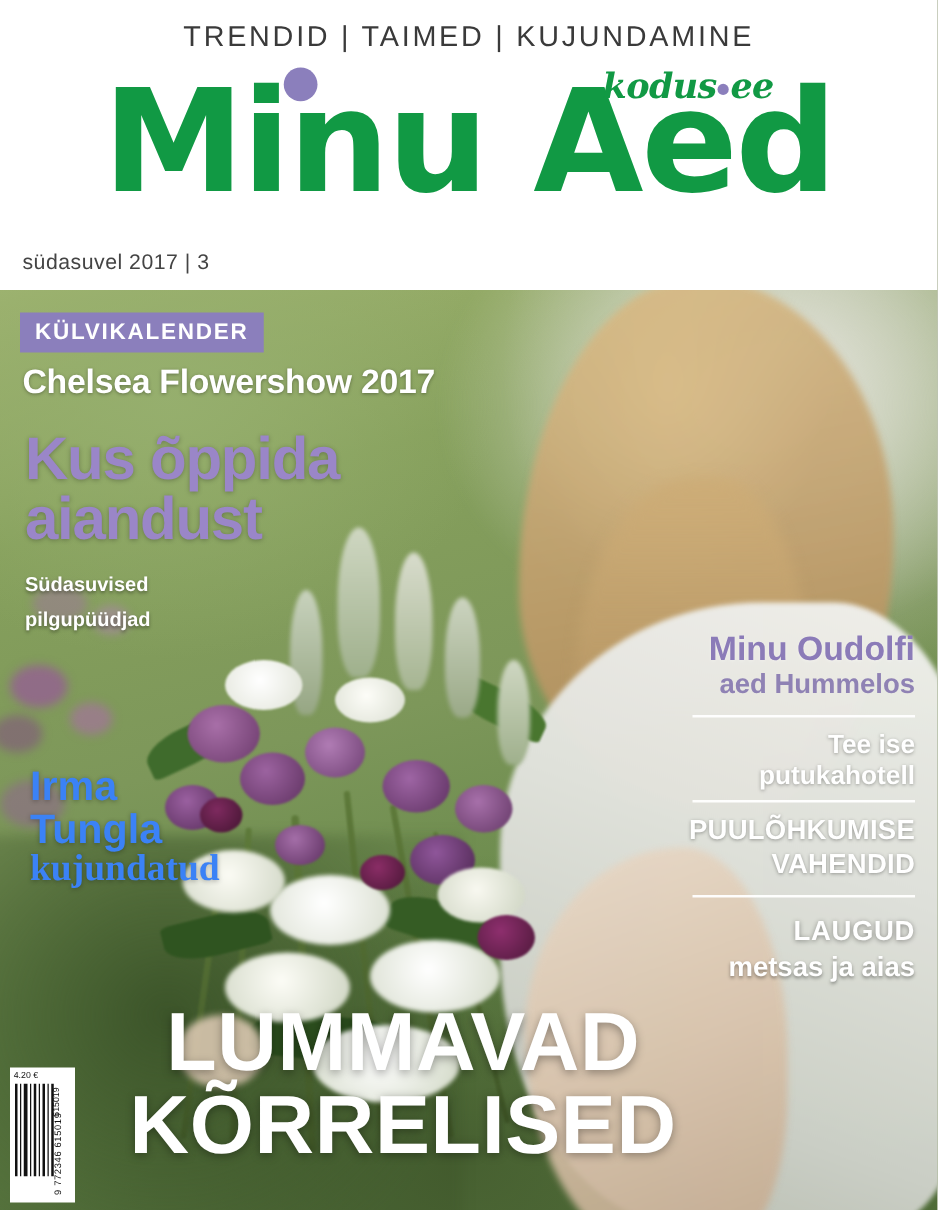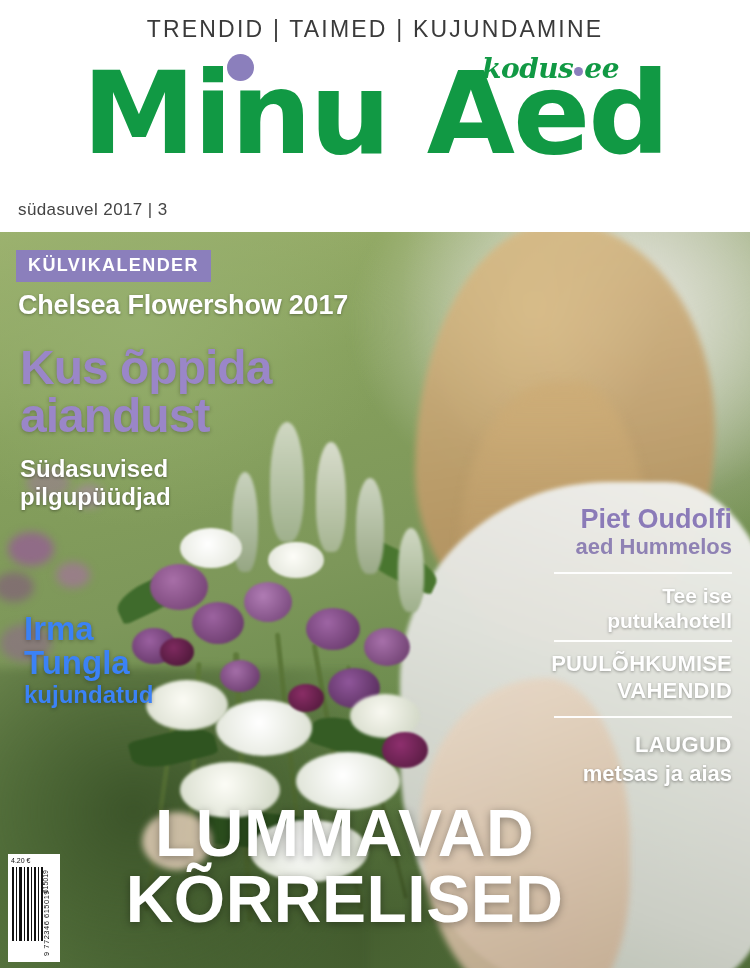--- a/index.html
+++ b/index.html
@@ -231,43 +231,44 @@
     font-weight: bold;
     color: #9a86c8;
     letter-spacing: -1px;
     z-index: 20;
     text-shadow: 0 1px 4px rgba(0,0,0,0.28);
   }
 
   .sub-white {
     position: absolute;
     left: 20px; top: 455px;
-    font-size: 24px;
+    font-size: 16px;
     line-height: 28px;
     font-weight: bold;
     color: #ffffff;
     z-index: 20;
     text-shadow: 0 1px 3px rgba(0,0,0,0.4);
   }
 
   .irma {
     position: absolute;
     left: 24px; top: 612px;
     font-size: 33px;
     line-height: 34px;
     font-weight: bold;
     color: #3b82f6;
     z-index: 20;
     text-shadow: 0 1px 4px rgba(0,0,0,0.3);
   }
 
   .irma .small {
-    font-size: 24px;
+    font-size: 30px;
     line-height: 29px;
     display: block;
+    font-family: Liberation Serif, serif;
   }
 
   .oudolf {
     position: absolute;
     right: 18px; top: 505px;
     text-align: right;
     z-index: 20;
   }
 
   .oudolf .l1 {
@@ -342,21 +343,20 @@
     line-height: 26px;
     text-shadow: 0 1px 3px rgba(0,0,0,0.4);
   }
 
   .lummavad {
     position: absolute;
     left: 0; top: 800px;
     width: 645px;
     text-align: center;
     z-index: 20;
-    margin-left: 22px;
   }
 
   .lummavad div {
     font-size: 66px;
     line-height: 66px;
     font-weight: bold;
     color: #ffffff;
     letter-spacing: 0.5px;
     text-shadow: 0 2px 8px rgba(0,0,0,0.35);
   }
@@ -515,21 +515,21 @@
     <div>pilgupüüdjad</div>
   </div>
 
   <div class="irma">
     <div>Irma</div>
     <div>Tungla</div>
     <div class="small">kujundatud</div>
   </div>
 
   <div class="oudolf">
-    <div class="l1">Piet Oudolfi</div>
+    <div class="l1">Minu Oudolfi</div>
     <div class="l2">aed Hummelos</div>
   </div>
 
   <div class="rule" style="top:572px; width:178px;"></div>
 
   <div class="tee">
     <div>Tee ise</div>
     <div>putukahotell</div>
   </div>
 

